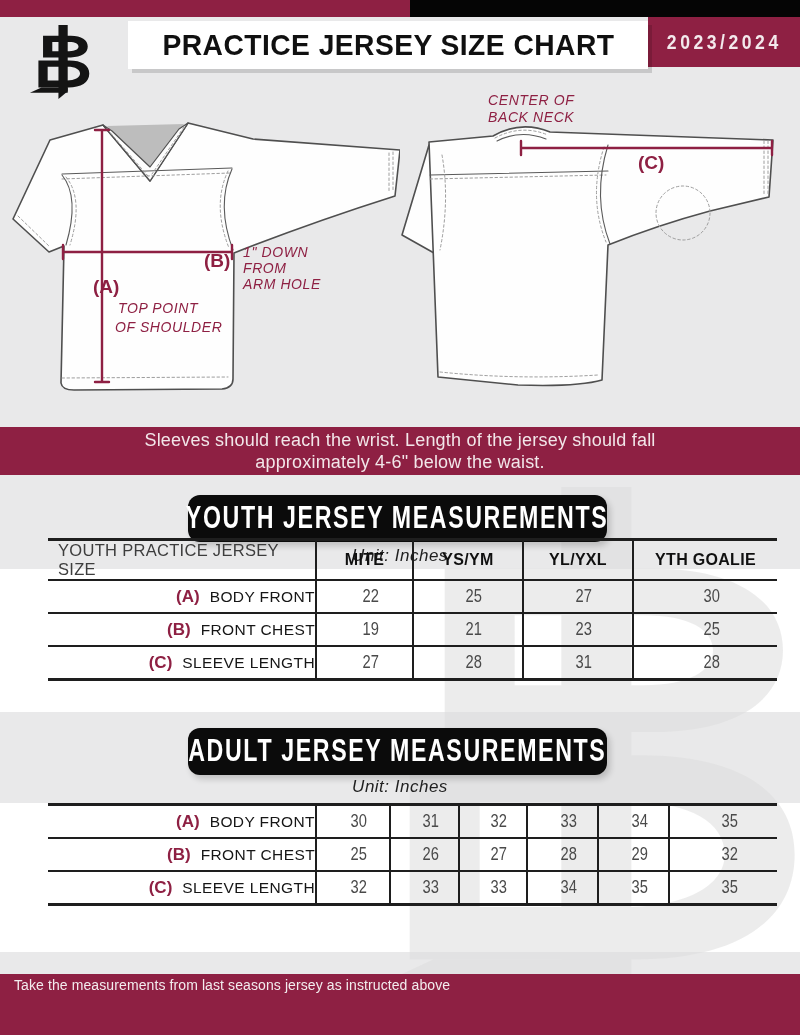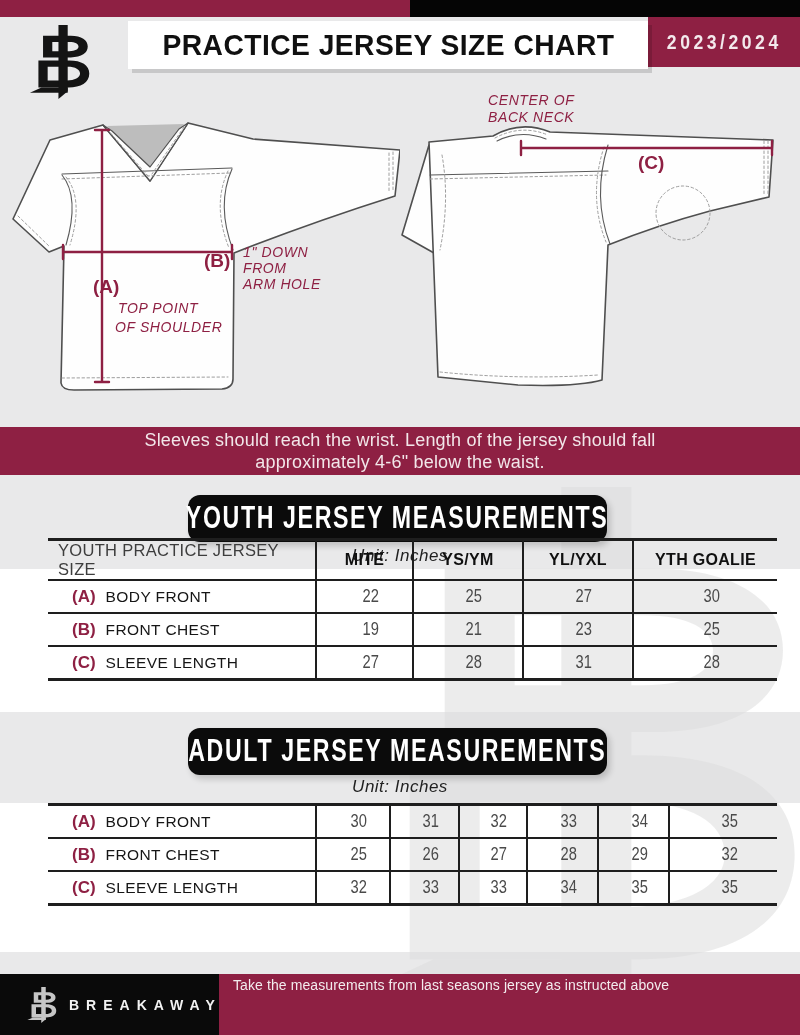--- a/index.html
+++ b/index.html
@@ -77,21 +77,21 @@
   }
   .tbl-youth{top:538px;}
   .tbl-adult{top:803px;}
   .size-table tr{border-bottom:2px solid #1E1E1E;}
   .size-table tr:last-child{border-bottom:none;}
   .size-table th,.size-table td{padding:0;border-left:2px solid #1E1E1E;}
   .size-table th:first-child,.size-table td:first-child{border-left:none;}
   .size-table th{height:34px;font-size:16px;color:#101010;letter-spacing:.3px;text-align:center;}
   .size-table td{height:31px;text-align:center;padding-left:12px;}
   th.label-col{text-align:left;padding-left:10px;font-weight:normal;color:#3D3D3D;font-size:16.5px;}
-  td.rowlabel{text-align:left;padding-left:24px;}
+  td.rowlabel{text-align:right;padding-left:24px;}
   .key{color:#8E2043;font-weight:bold;font-size:17px;margin-right:10px;}
   .lbl{color:#161616;font-size:15.5px;letter-spacing:.4px;}
   td.val{font-size:17.5px;color:#4A4A4A;}
   td.val span{display:inline-block;transform:scaleX(.84);}
   
   .footer{left:0;top:974px;width:800px;height:61px;display:flex;z-index:3;}
   .footer-black{width:219px;background:#0A0A0A;display:flex;align-items:center;padding-left:26px;box-sizing:border-box;}
   .logo-footer{width:32px;height:36px;fill:#C6C6C6;flex:0 0 auto;}
   .brand{color:#F2F2F2;font-size:14px;font-weight:bold;letter-spacing:7px;margin-left:11px;white-space:nowrap;}
   .footer-maroon{flex:1;background:#8E2043;color:#F3ECEE;padding:1px 6px 0 14px;}
@@ -277,22 +277,16 @@
     <td class="val"><span>33</span></td>
     <td class="val"><span>33</span></td>
     <td class="val"><span>34</span></td>
     <td class="val"><span>35</span></td>
     <td class="val"><span>35</span></td>
   </tr>
 </tbody>
   </table>
 
 <div class="abs footer">
-  <div class="footer-black">
-    <svg class="logo-footer" viewBox="0 0 84 96">
-        <use href="#logo-b"></use>
-      </svg>
-    <span class="brand">BREAKAWAY</span>
-  </div>
   <div class="footer-maroon">
     <div>Take the measurements from last seasons jersey as instructed above</div>
   </div>
 </div>
 
 </body></html>

